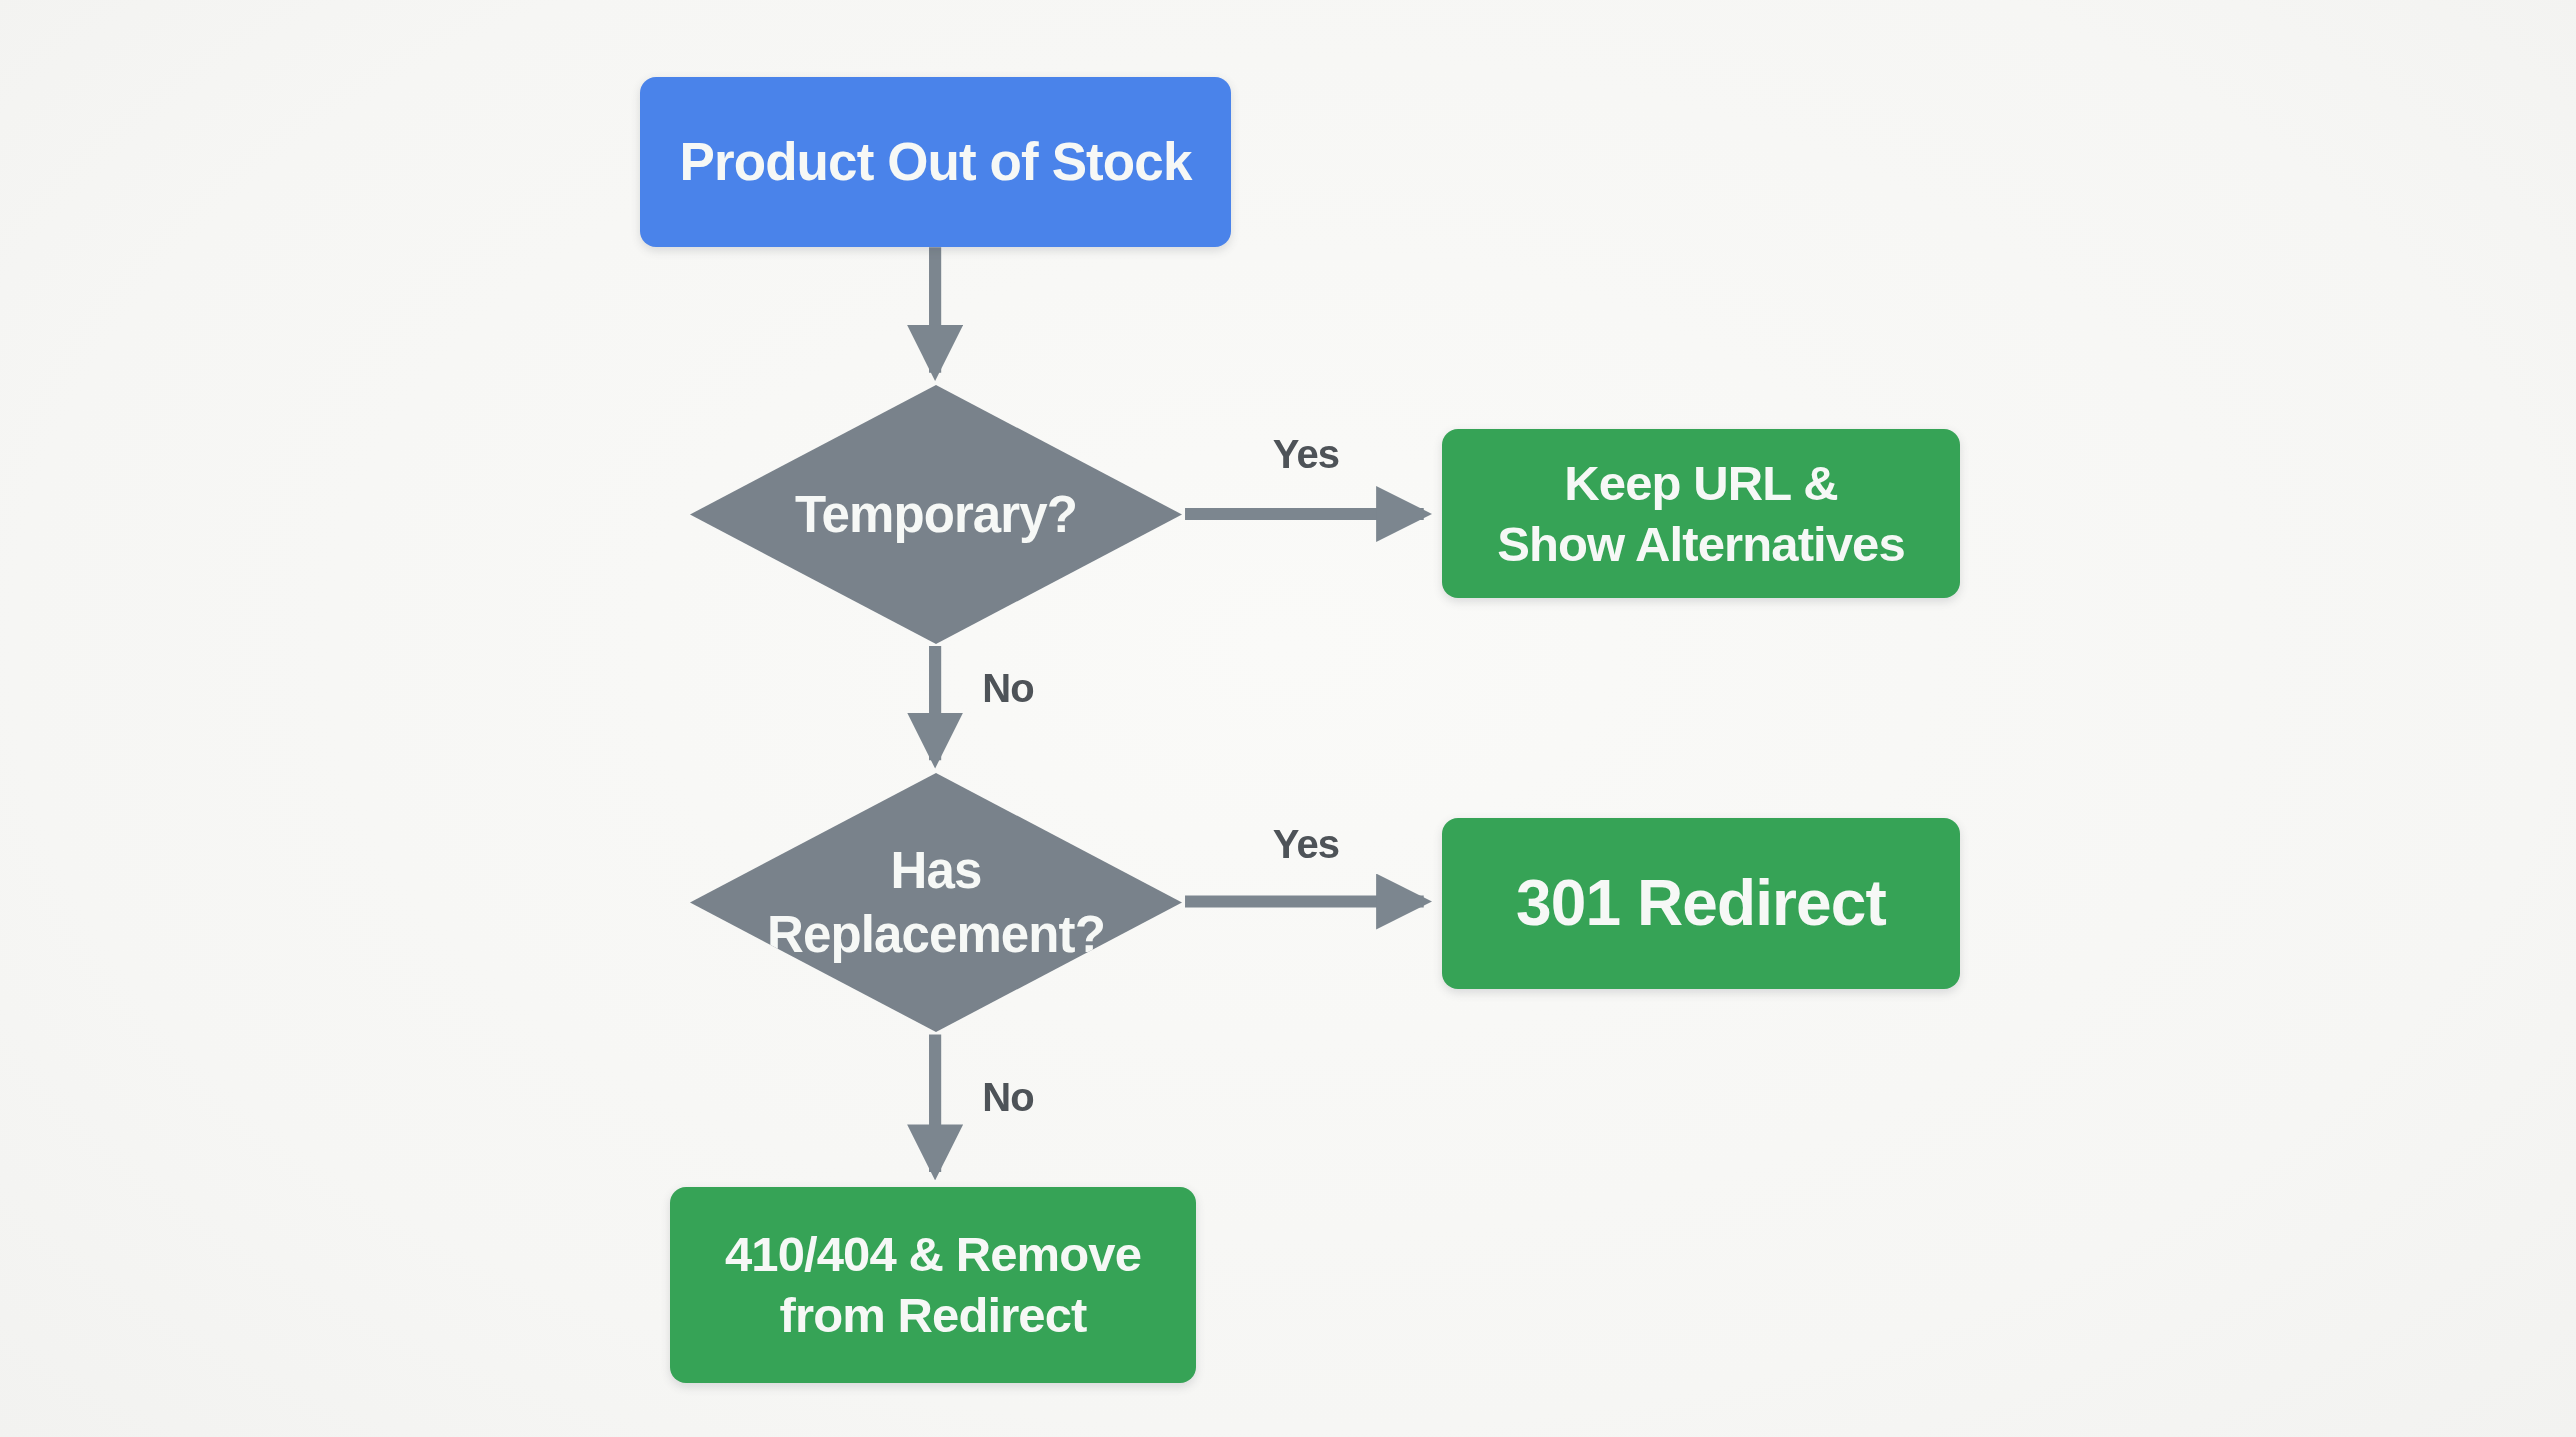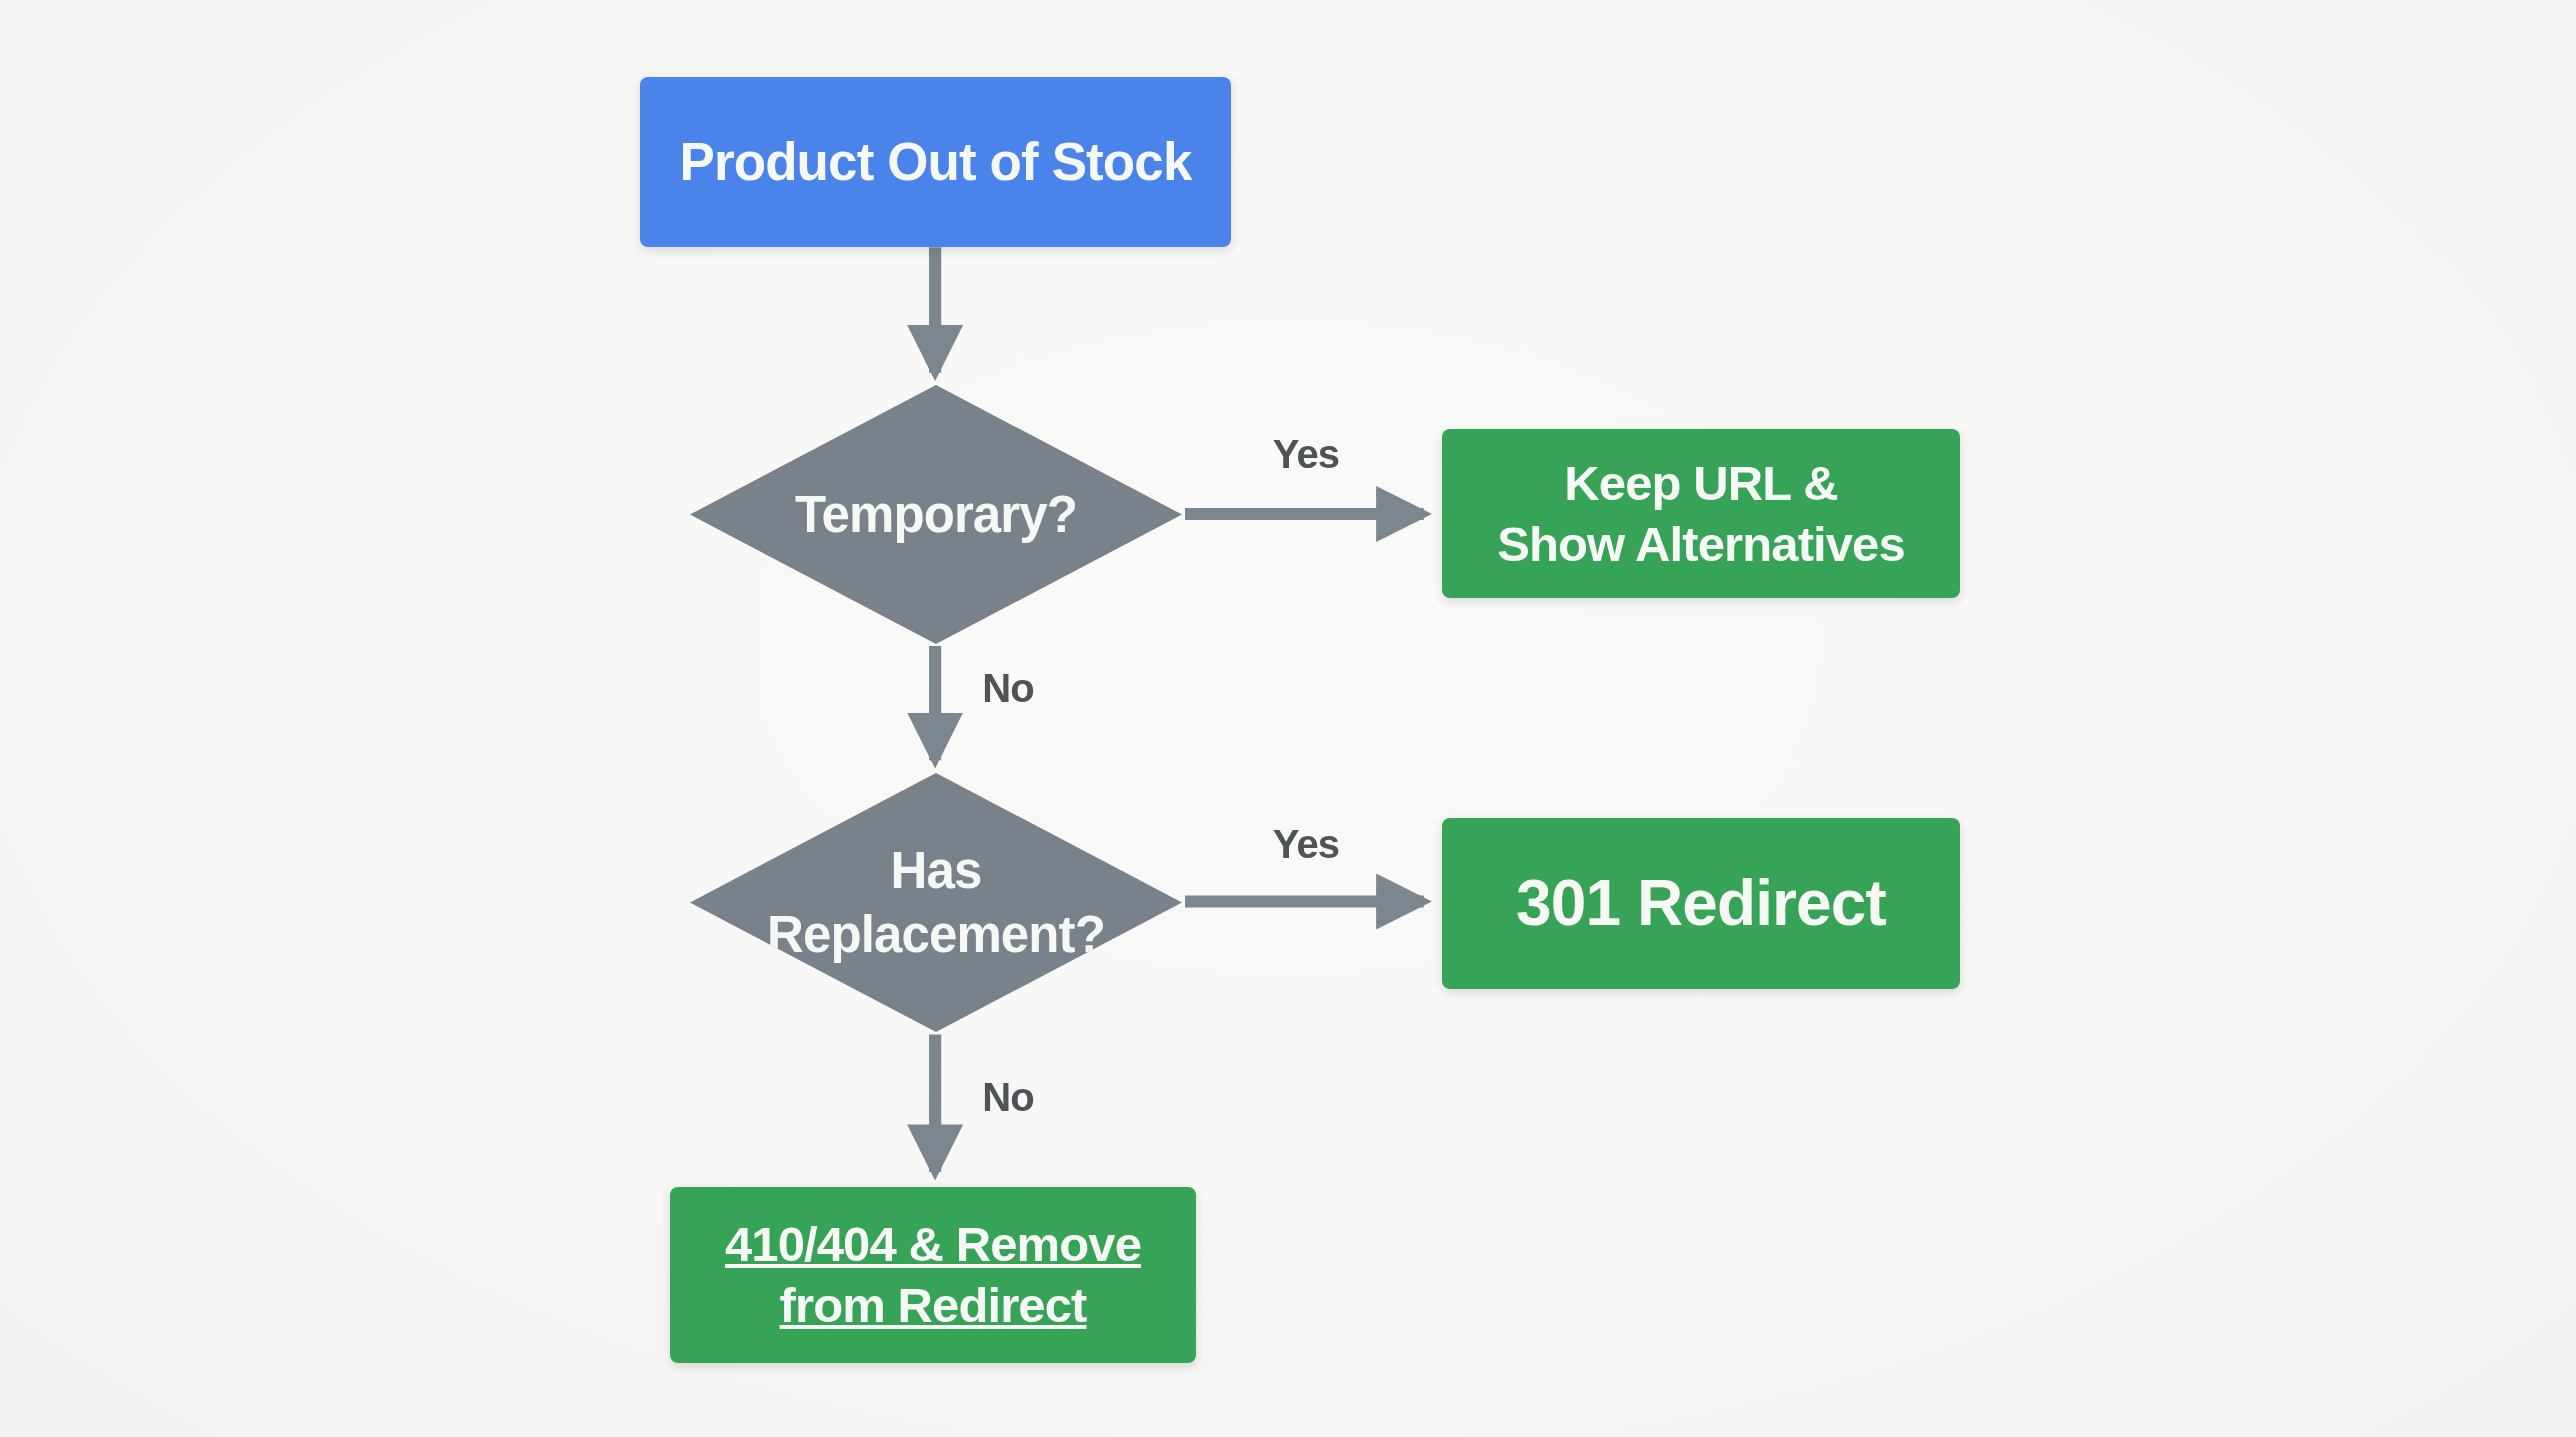--- a/index.html
+++ b/index.html
@@ -27,21 +27,21 @@
     flex-direction: column;
     align-items: center;
     justify-content: center;
     text-align: center;
     color: #f6f8f6;
     font-weight: 700;
     letter-spacing: -0.9px;
     box-sizing: border-box;
   }
   .rect-node {
-    border-radius: 8px;
+    border-radius: 16px;
     box-shadow: 0 3.7px 9.4px rgba(60,70,80,0.16);
   }
   .process { background: #4a83ea; }
   .outcome { background: #36a356; }
   .decision {
     background: #79828b;
     clip-path: polygon(50% 0%, 100% 50%, 50% 100%, 0% 50%);
   }
   .node-line { display: block; line-height: 1.24; }
   .start-label { font-size: 53px; }
@@ -93,21 +93,21 @@
 
   <div class="node rect-node outcome outcome-label" style="left:1442px; top:429px; width:518px; height:169px;">
     <span class="node-line">Keep URL &amp;</span>
     <span class="node-line">Show Alternatives</span>
   </div>
 
   <div class="node rect-node outcome single-line" style="left:1442px; top:818px; width:518px; height:171px;">
     <span class="node-line">301 Redirect</span>
   </div>
 
-  <div class="node rect-node outcome outcome-label" style="left:670px; top:1187px; width:526px; height:176px;text-decoration:underline;">
+  <div class="node rect-node outcome outcome-label" style="left:670px; top:1187px; width:526px; height:196px;">
     <span class="node-line">410/404 &amp; Remove</span>
     <span class="node-line">from Redirect</span>
   </div>
 
   <div class="edge-label" style="left:1245px; top:432px;">Yes</div>
 
   <div class="edge-label" style="left:947px; top:666px;">No</div>
 
   <div class="edge-label" style="left:1245px; top:822px;">Yes</div>
 

